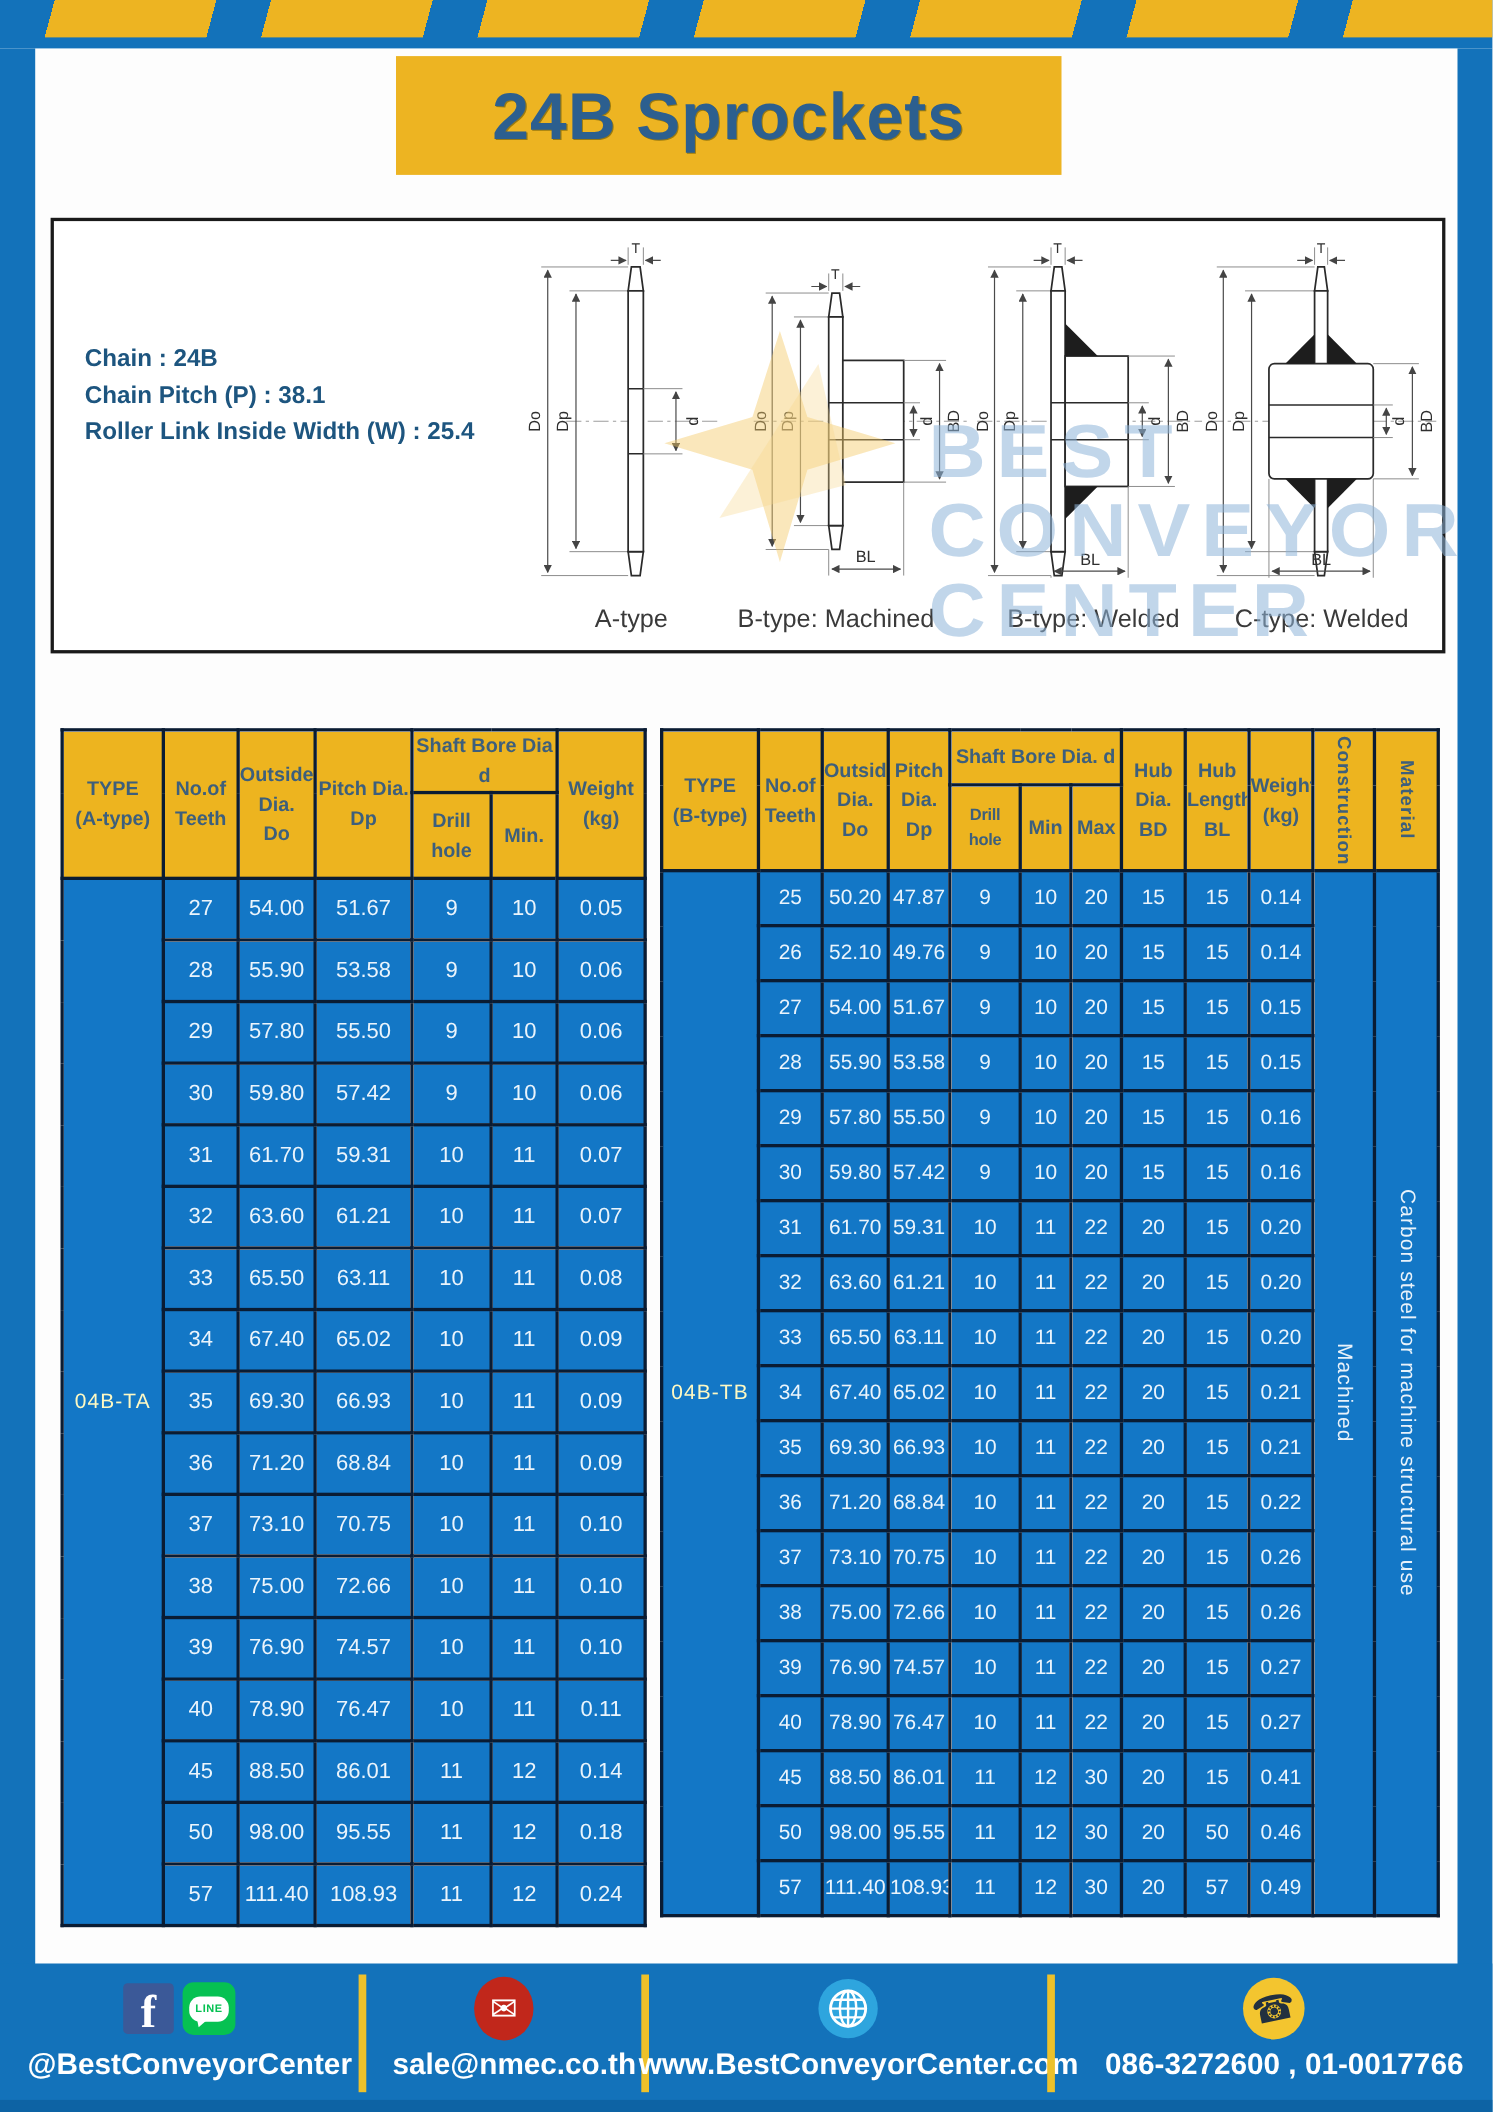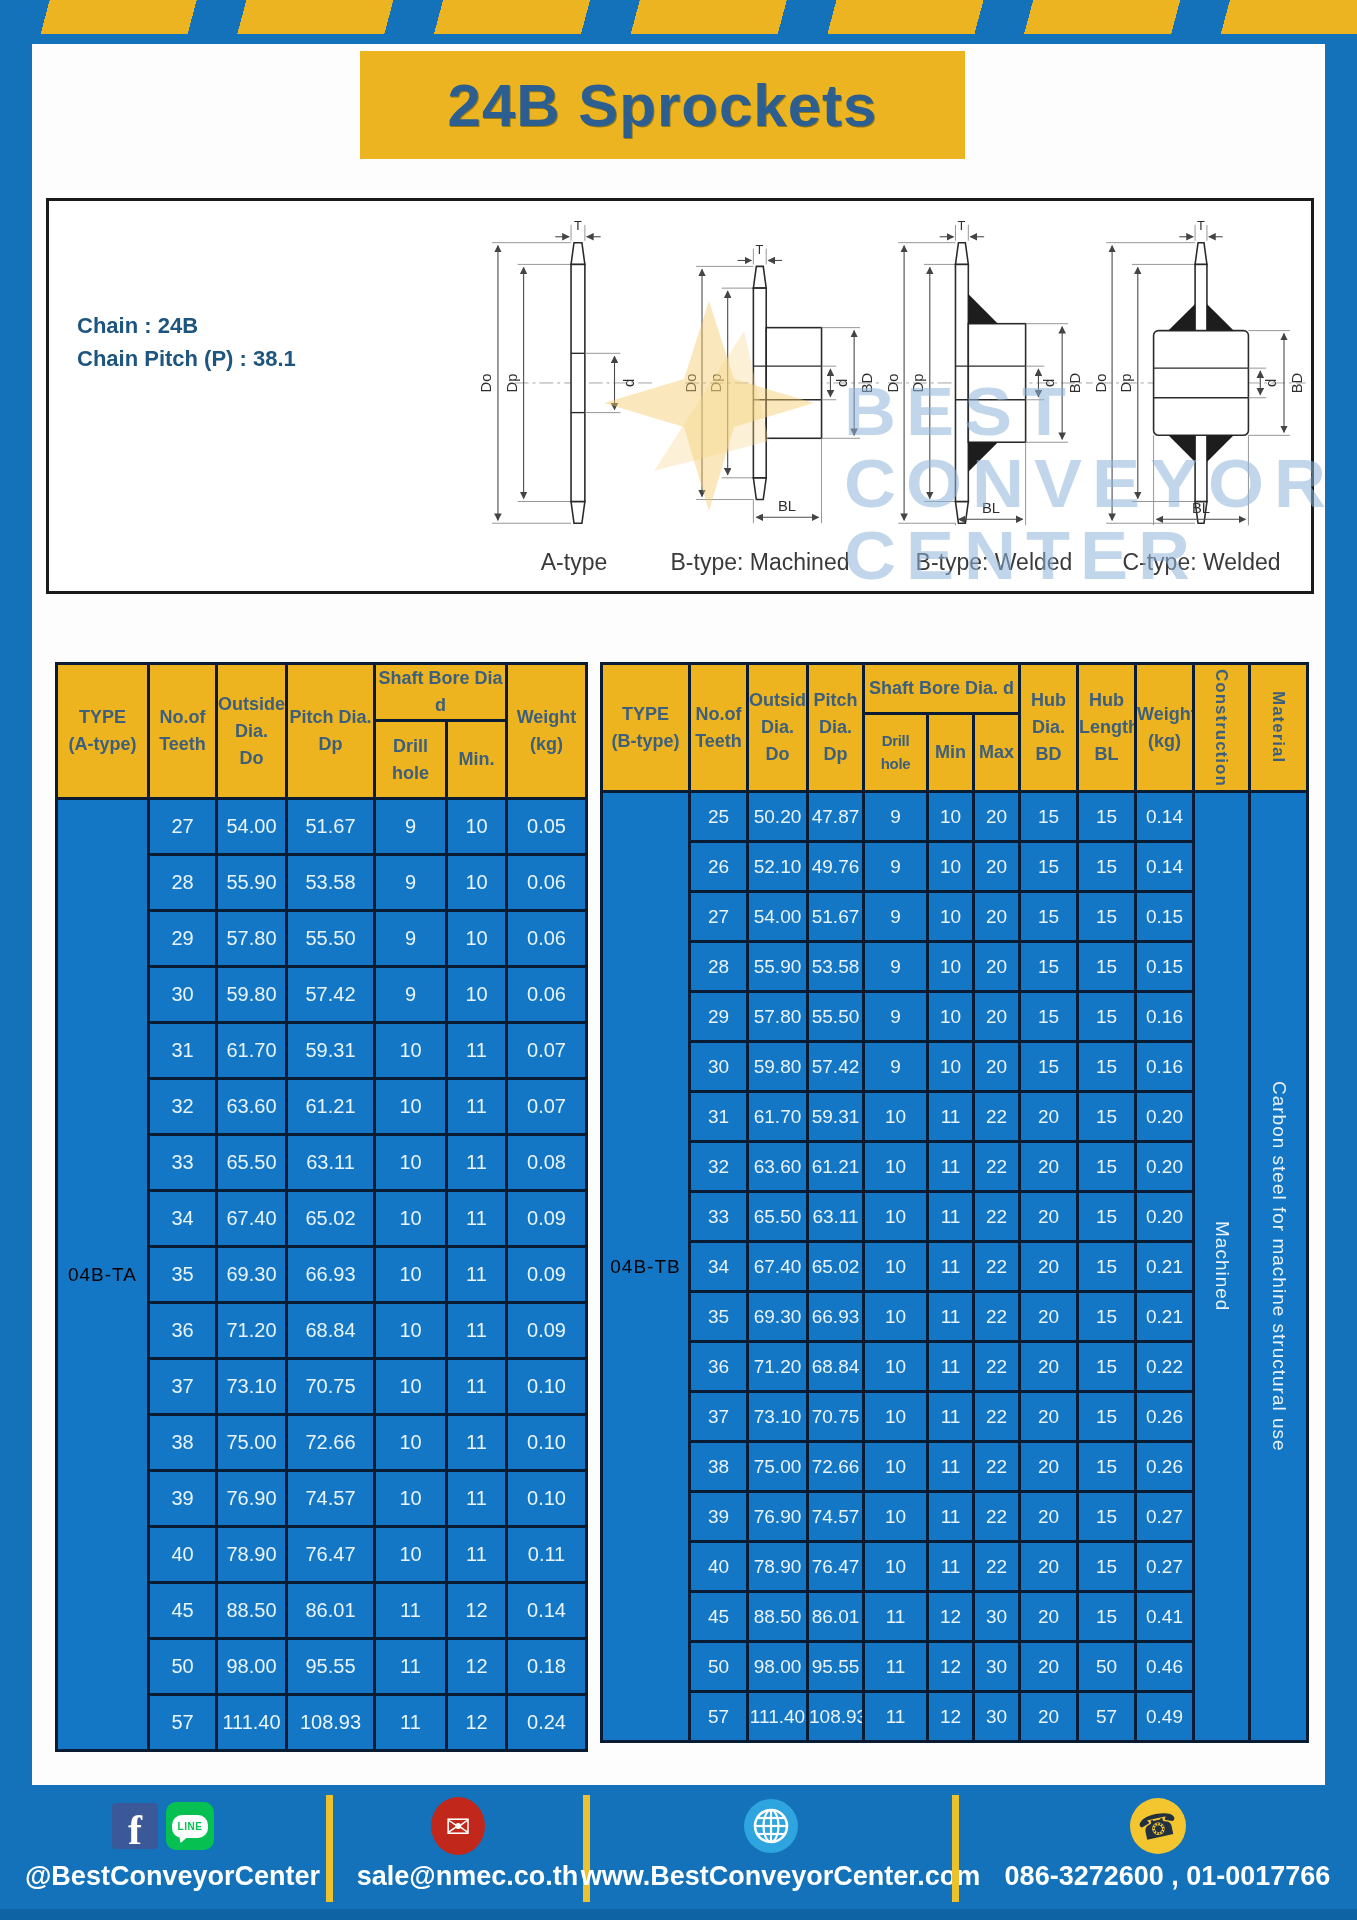--- a/index.html
+++ b/index.html
@@ -48,21 +48,21 @@
   tbody td{background:#1377C6;color:#EAF4FC;font-size:20px;}
   .table-a{position:absolute;left:55px;top:662px;width:530px;}
   .table-b{position:absolute;left:600px;top:662px;width:706px;}
   .table-a thead tr:first-child{height:50px;} .table-a thead tr:last-child{height:78px;}
   .table-b thead tr:first-child{height:50px;} .table-b thead tr:last-child{height:78px;}
   .table-a tbody tr{height:56px;}
   .table-b tbody tr{height:50px;}
   .table-b tbody td{font-size:19px;}
   .table-b .th-drill{font-size:15px;letter-spacing:-.3px;}
   .th-vert{writing-mode:vertical-rl;text-orientation:mixed;font-size:17px;letter-spacing:1px;}
-  .type-cell{color:#000000;font-size:19px;letter-spacing:1px;}
+  .type-cell{color:#fef9c3;font-size:19px;letter-spacing:1px;}
   .construction-cell,.material-cell{writing-mode:vertical-rl;text-orientation:mixed;
       font-size:19px;color:#E8F2FA;letter-spacing:1px;}
 
   
   .footer{position:absolute;left:0;top:1785px;width:1357px;height:135px;background:#1372BA;
       display:flex;align-items:stretch;z-index:5;}
   .footer-strip{position:absolute;left:0;bottom:0;width:100%;height:11px;background:#0D63A4;}
   .f-sec{display:flex;flex-direction:column;align-items:center;justify-content:flex-start;
       padding-top:10px;box-sizing:border-box;}
   .f-sec .f-label{color:#fff;font-weight:bold;font-size:27px;margin-top:4px;white-space:nowrap;margin-left:19px;}
@@ -101,20 +101,21 @@
 
   <div class="title-box">
     <span class="title">24B Sprockets</span>
   </div>
 
   <div class="diagram-panel">
 
     <div class="specs">
       <div>Chain  : 24B</div>
       <div>Chain Pitch (P)  :  38.1</div>
+      <div>Roller Link Inside Width (W)  :  25.4</div>
     </div>
 
     <div class="drawing-box" style="left:410px">
       <svg viewBox="0 0 230 330" width="230" height="326">
         <defs>
             <marker id="ar-a" viewBox="0 0 10 10" refX="9" refY="5" markerWidth="7" markerHeight="7" orient="auto-start-reverse">
               <path d="M0,0 L10,5 L0,10 z" fill="#444"></path>
             </marker>
           </defs>
         <line class="cl" x1="55" y1="168" x2="195" y2="168"></line>

